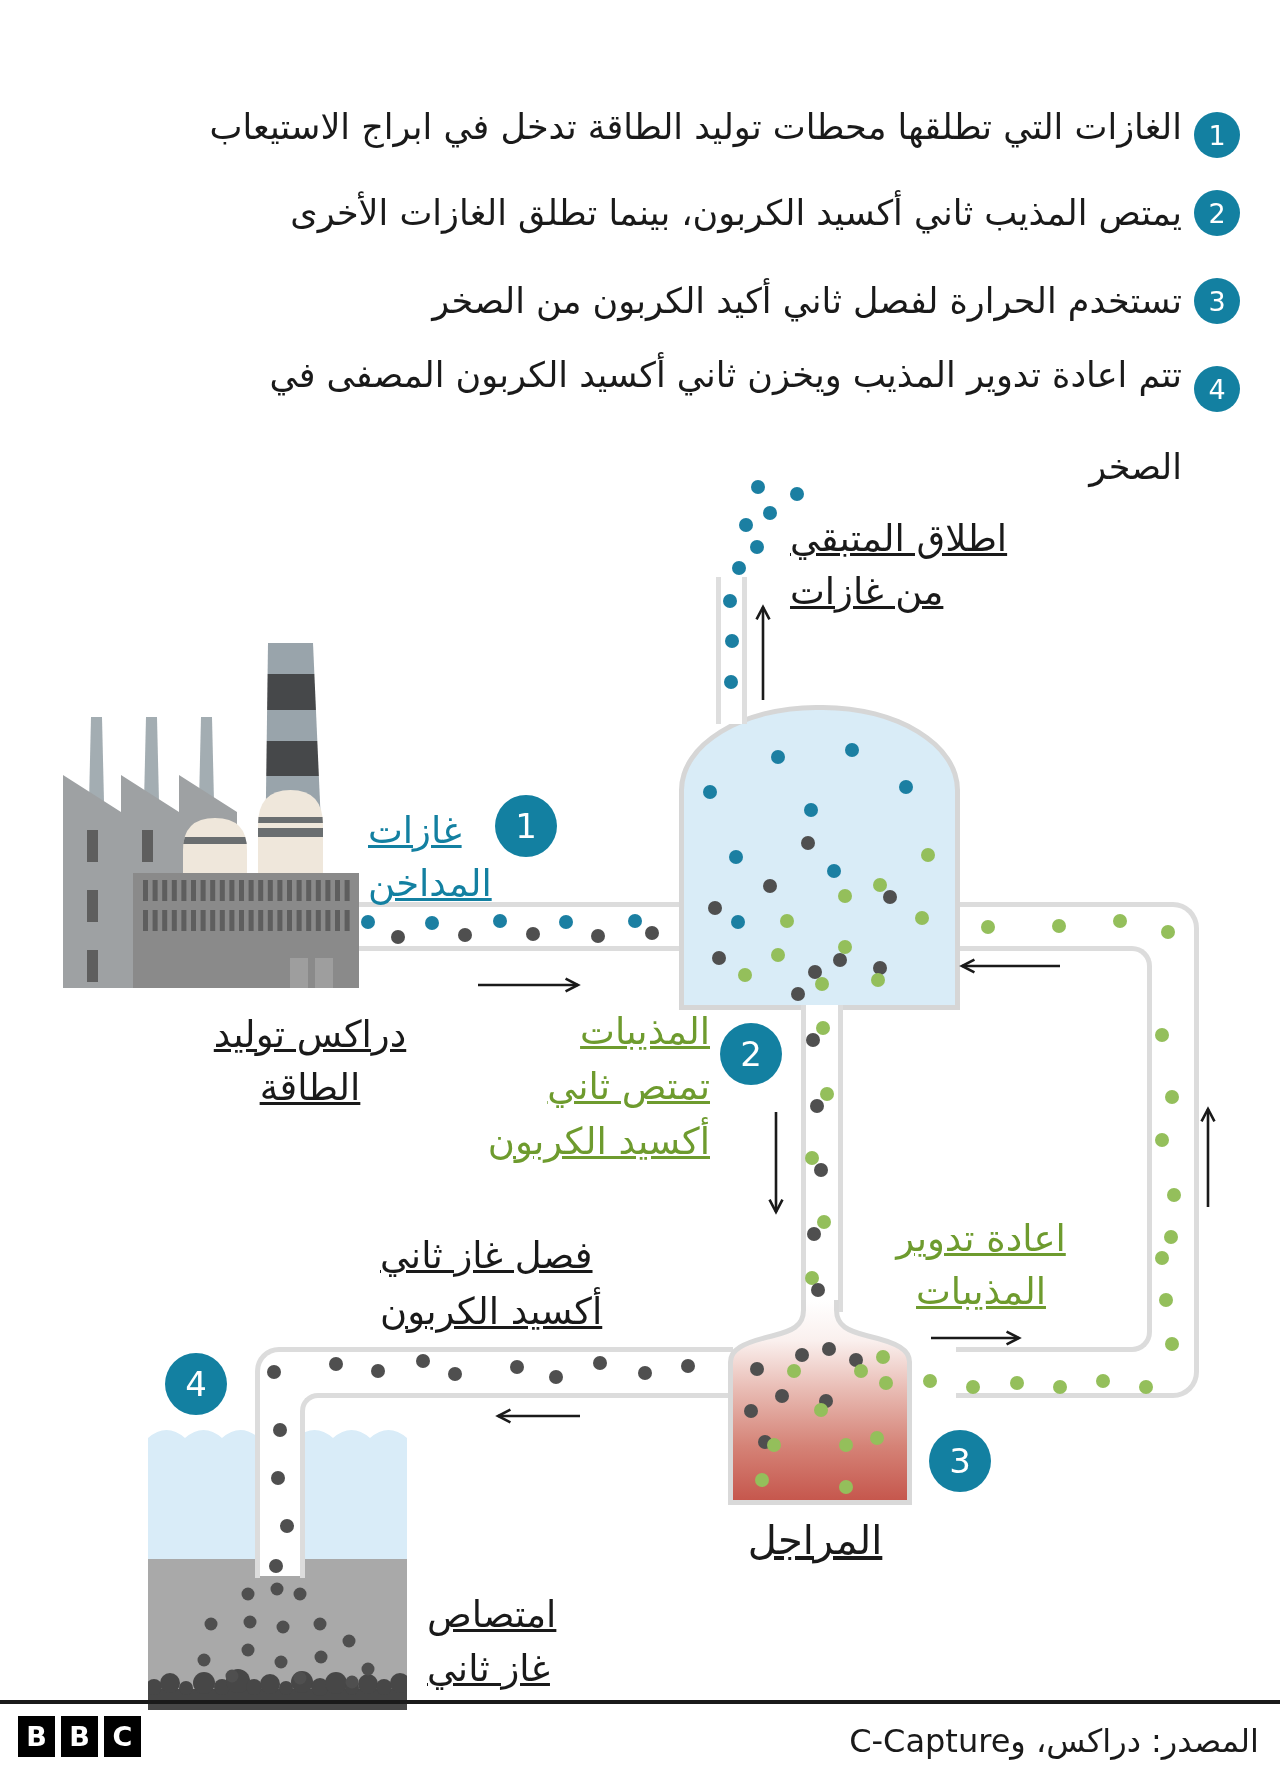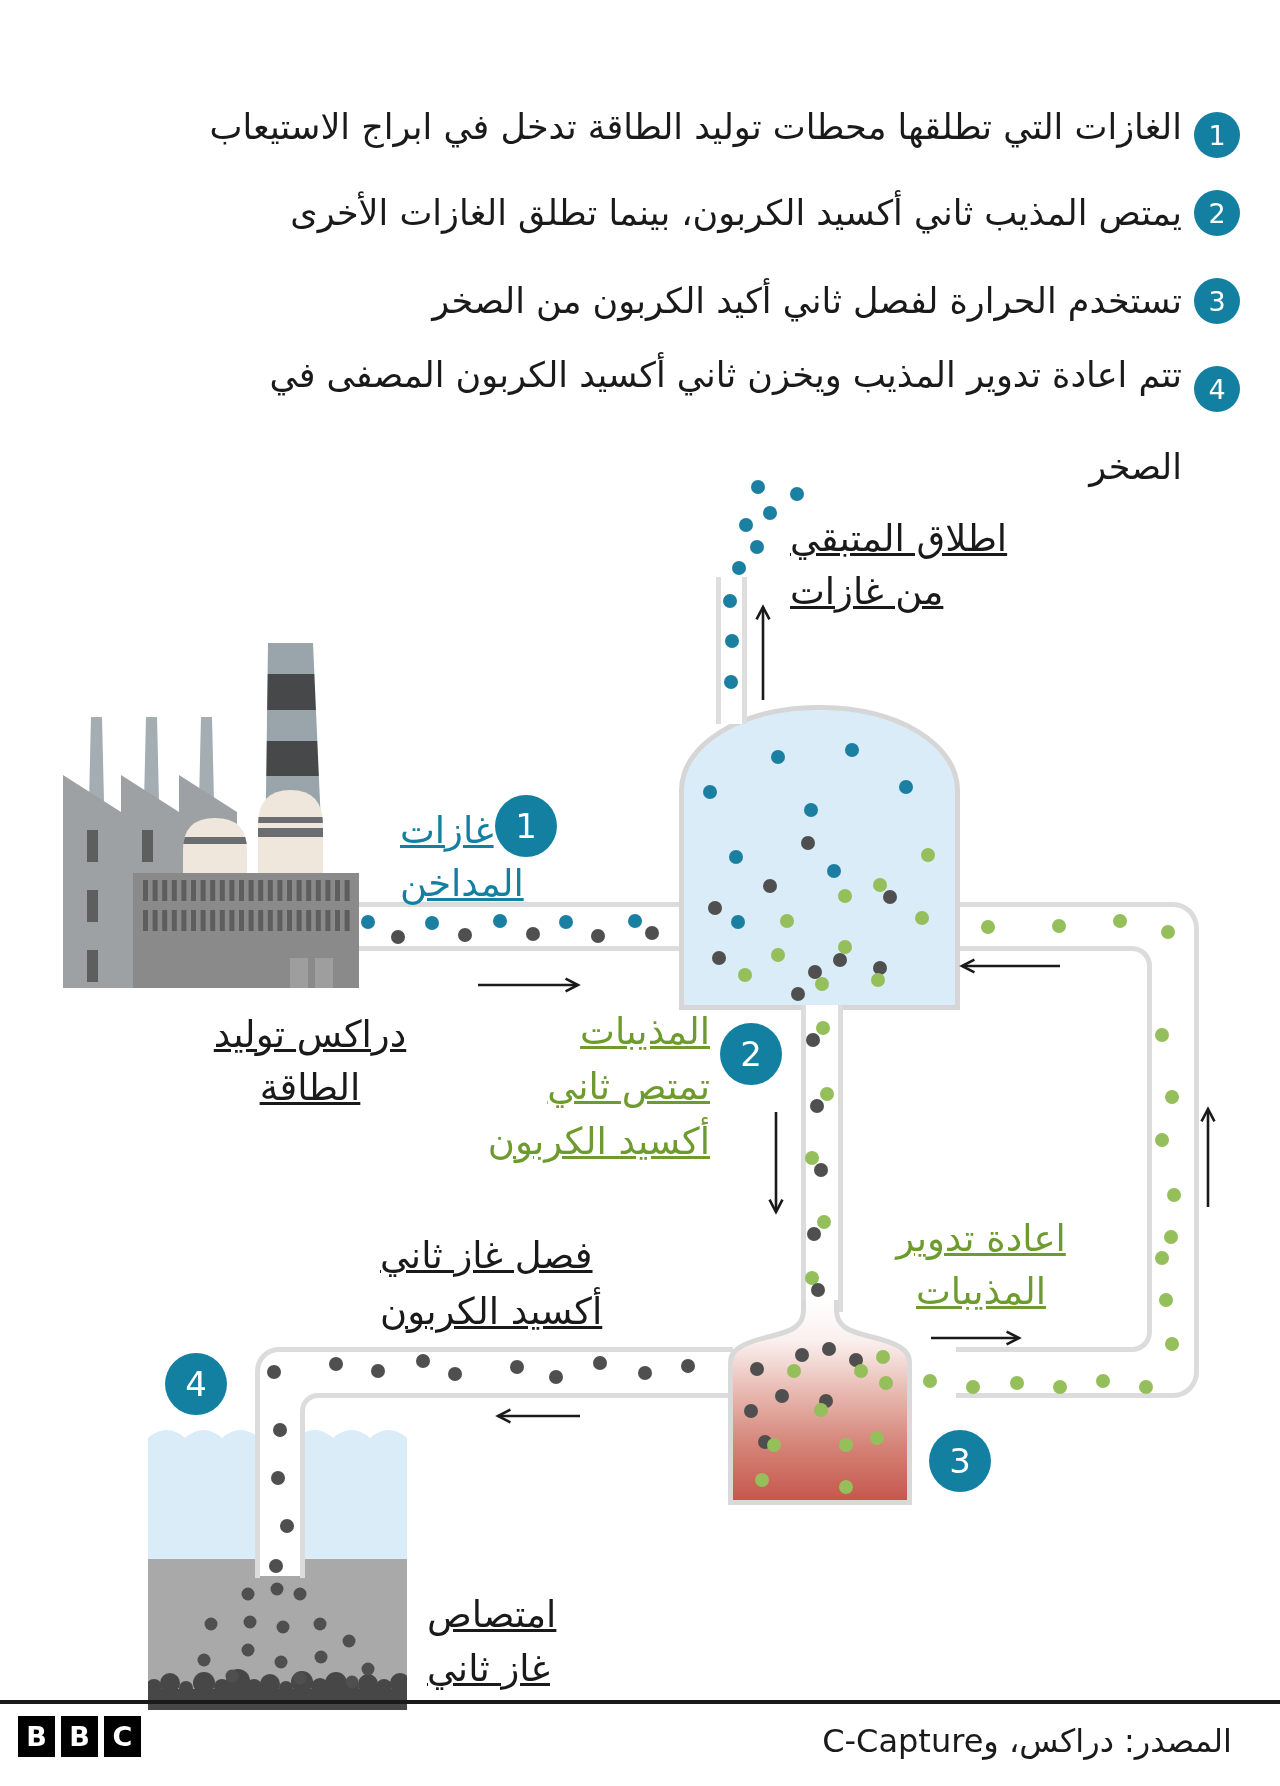--- a/index.html
+++ b/index.html
@@ -24,28 +24,28 @@
   #co2-outer{left:255px;top:1347px;width:478px;height:231px;border-top:5px solid var(--pipe-wall);border-left:5px solid var(--pipe-wall);border-radius:24px 0 0 0;}
   #co2-inner{left:300px;top:1393px;width:433px;height:185px;border-top:5px solid var(--pipe-wall);border-left:5px solid var(--pipe-wall);border-radius:18px 0 0 0;}
   #absorber-tower{left:679px;top:705px;width:281px;height:305px;background:var(--tower-blue);
     border:5px solid #d6d6d6;border-radius:137px 137px 0 0 / 85px 85px 0 0;}
   #exhaust-stack{left:716px;top:577px;width:31px;height:147px;background:#fff;border-left:5px solid #dedede;border-right:5px solid #dedede;}
   #solvent-pipe{left:801px;top:1005px;width:42px;height:307px;background:#fff;border-left:5px solid var(--pipe-wall);border-right:5px solid var(--pipe-wall);}
   .dot{position:absolute;border-radius:50%;}
   .badge{position:absolute;width:62px;height:62px;border-radius:50%;background:var(--teal);color:#fff;
     font-size:34px;display:flex;align-items:center;justify-content:center;}
   .dlabel{position:absolute;font-size:37px;line-height:53px;direction:rtl;text-decoration:underline;}
-  .teal-text{color:var(--teal);margin-left:32px;}
+  .teal-text{color:var(--teal);}
   .green-text{color:var(--green-text);}
   
   #divider{position:absolute;left:0;right:0;top:1700px;height:4px;background:var(--ink);}
   #bbc-logo{position:absolute;left:18px;top:1716px;display:flex;gap:6px;}
   .logo-block{width:37px;height:41px;background:#000;color:#fff;font-size:27px;font-weight:bold;
     display:flex;align-items:center;justify-content:center;}
-  #source-text{position:absolute;right:48px;top:1722px;font-size:32px;direction:rtl;}
+  #source-text{position:absolute;right:21px;top:1722px;font-size:32px;direction:rtl;}
 </style>
 </head>
 <body>
 
 <div id="canvas">
 
 
   <div class="step-badge" style="top:112px">1</div>
   <div class="step-text" style="top:104px">الغازات التي تطلقها محطات توليد الطاقة تدخل في ابراج الاستيعاب</div>
 
@@ -353,20 +353,21 @@
   <div class="dlabel" style="left:380px;top:1228px;width:264px;text-align:left;line-height:56px">
     <div>فصل غاز ثاني</div>
     <div>أكسيد الكربون</div>
   </div>
 
   <div class="dlabel green-text" style="left:866px;top:1212px;width:230px;text-align:center">
     <div>اعادة تدوير</div>
     <div>المذيبات</div>
   </div>
 
+  <div class="dlabel" style="left:715px;top:1514px;width:200px;text-align:center;font-size:40px">المراجل</div>
 
   <div class="dlabel" style="left:427px;top:1588px;width:230px;text-align:left;line-height:54px">
     <div>امتصاص</div>
     <div>غاز ثاني</div>
   </div>
 
   <div id="divider"></div>
   <div id="bbc-logo">
     <span class="logo-block">B</span>
     <span class="logo-block">B</span>

